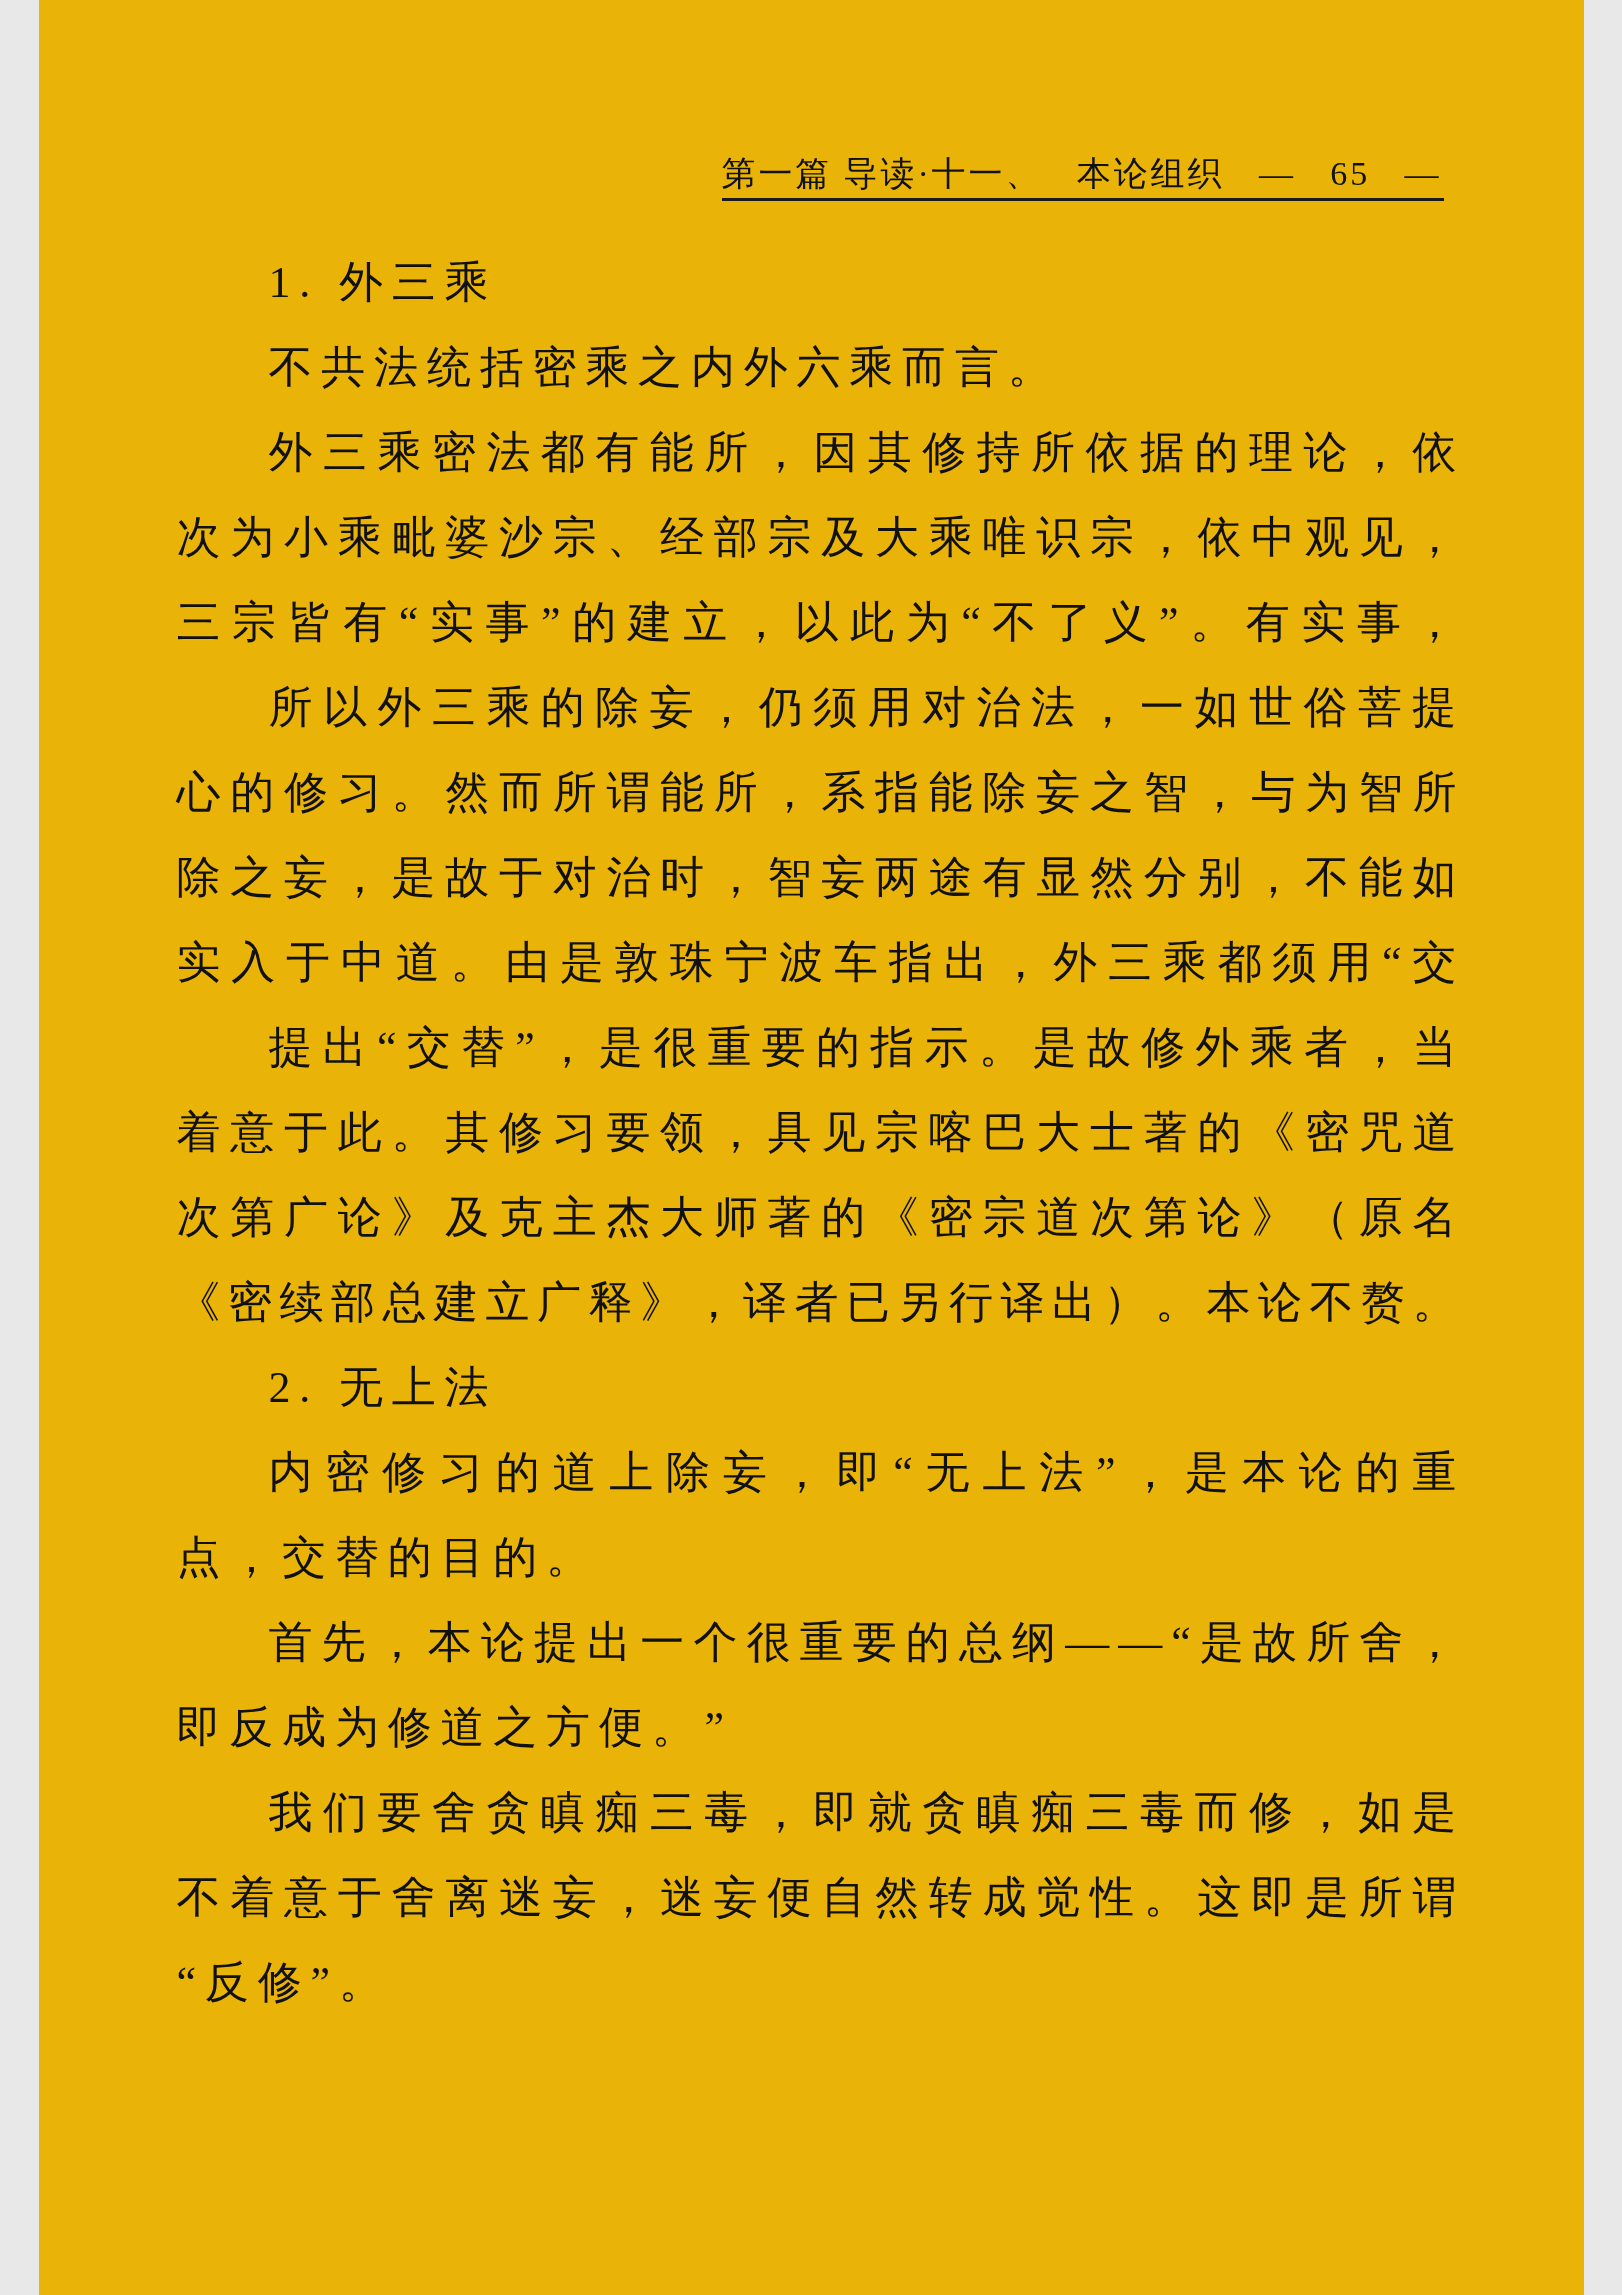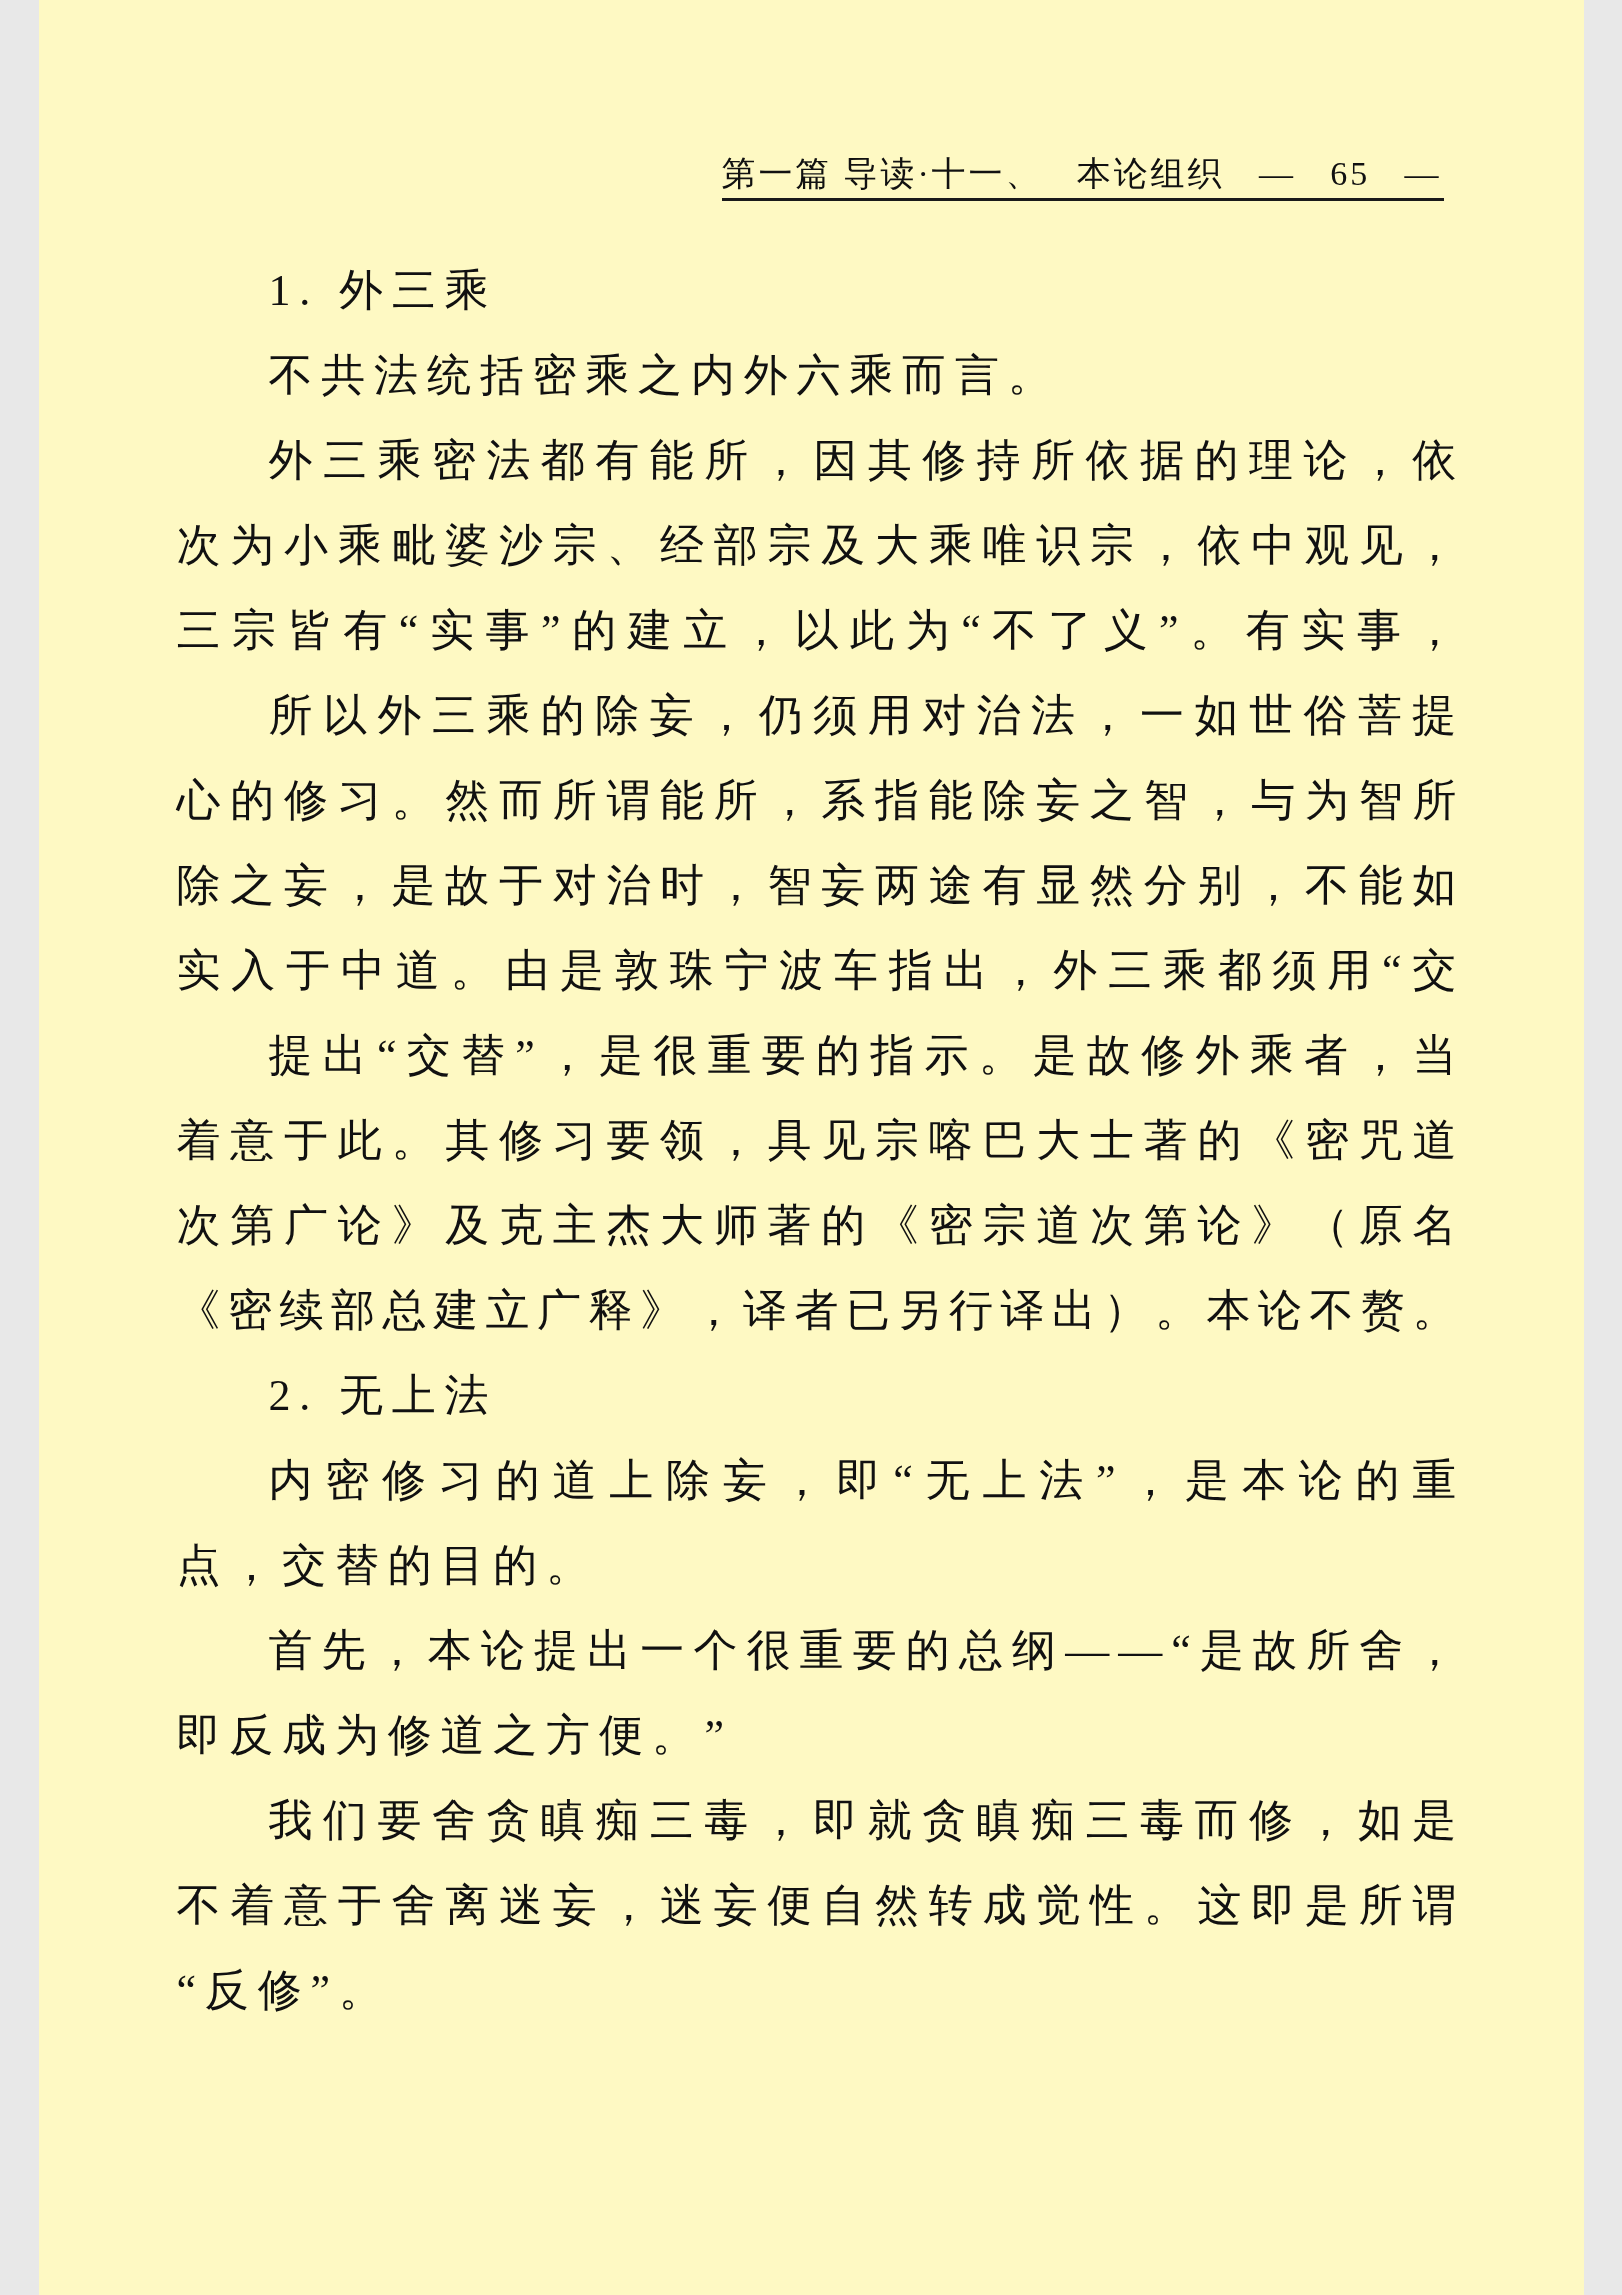--- a/index.html
+++ b/index.html
@@ -5,21 +5,21 @@
   html, body {
     margin: 0;
     padding: 0;
     background: #e8e8e8;
   }
   .page {
     position: relative;
     width: 1545px;
     height: 2296px;
     margin: 0 auto;
-    background: #fef9c3;
+    background: #eab308;
     color: #111111;
     font-family: "Liberation Serif", "DejaVu Serif", serif;
     overflow: hidden;
   }
   
   .header {
     position: absolute;
     top: 151px;
     left: 683px;
     width: 720px;
@@ -36,21 +36,21 @@
     position: absolute;
     top: 198px;
     left: 683px;
     width: 722px;
     height: 2.9px;
     background: #1a1a1a;
   }
   
   .body-text {
     position: absolute;
-    top: 248px;
+    top: 240px;
     left: 138px;
     width: 1280px;
   }
   .line {
     height: 85px;
     line-height: 85px;
     font-size: 44px;
     letter-spacing: 8.8px;
     white-space: nowrap;
   }

